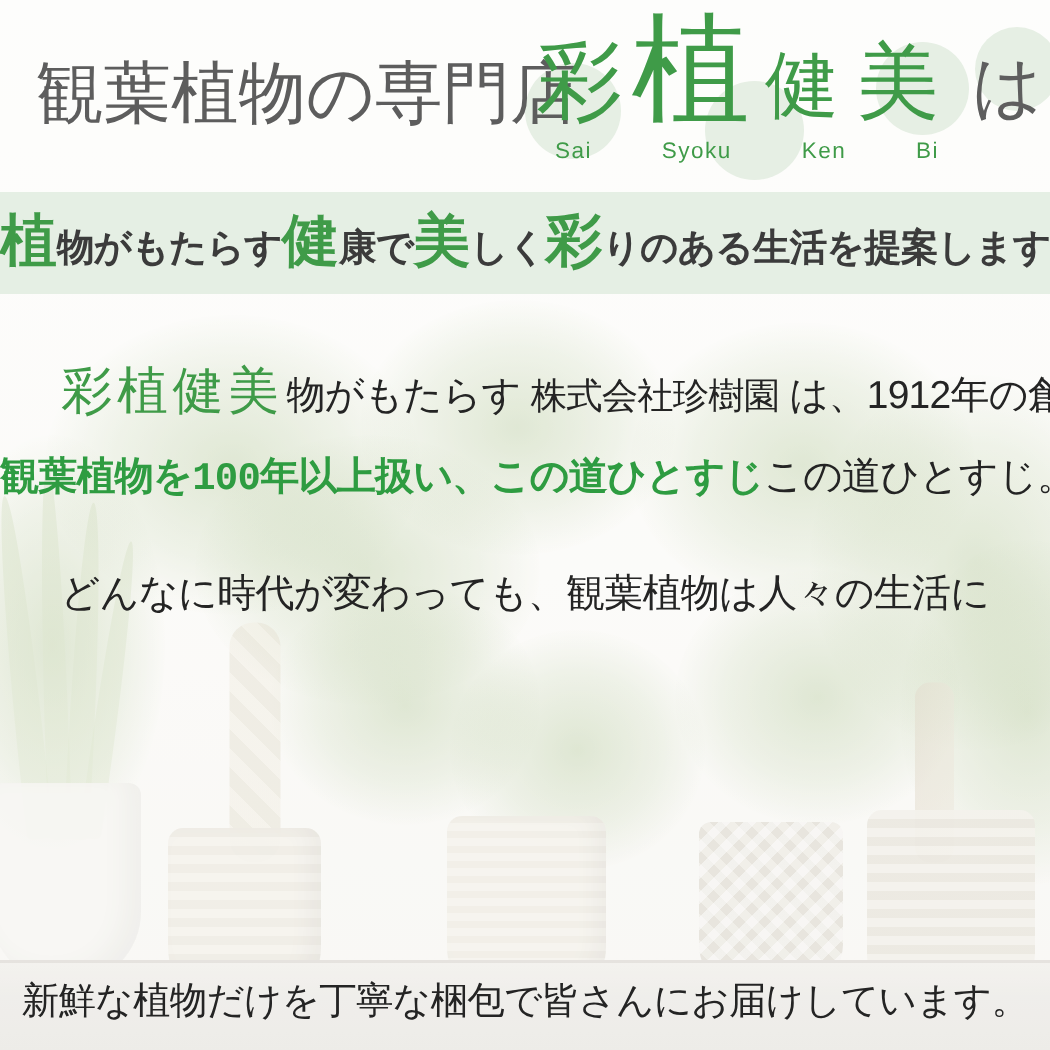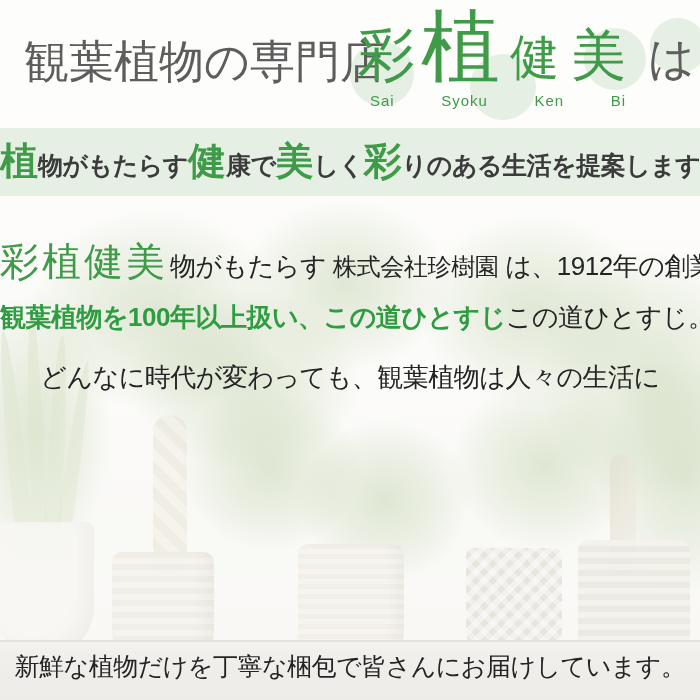--- a/index.html
+++ b/index.html
@@ -51,23 +51,23 @@
   
   .tagline{position:absolute;left:0;top:128px;width:700px;height:68px;z-index:3;
     background:var(--banner-bg,#e4efe3);text-align:center;line-height:66px;white-space:nowrap;}
   .tagline .seg-banner-green{font-size:38px;font-weight:700;color:var(--brand-green,#3f9b48);}
   .tagline .seg-banner-plain{font-size:25px;font-weight:700;color:#3b3b3b;letter-spacing:-0.5px;text-align:right;}
   
   .para{position:absolute;left:0;width:700px;z-index:3;text-align:center;}
   .para-line{height:42px;line-height:42px;margin-bottom:13px;white-space:nowrap;font-size:26px;color:var(--body-text,#242424);letter-spacing:-0.5px;}
   .fs-25{font-size:25px;}
   .fs-24{font-size:24px;}
-  .p1{top:241px;} .p2{top:356px;} .p3{top:505px;} .p4{top:648px;font-family:Liberation Mono, monospace;}
-  .seg-brand{font-family:"Liberation Serif","DejaVu Serif",serif;font-size:39px;color:var(--brand-green,#3f9b48);letter-spacing:3px;margin-right:2px;}
-  .seg-green{font-weight:700;color:var(--highlight-green,#2e9c41);}
+  .p1{top:241px;} .p2{top:374px;} .p3{top:505px;} .p4{top:648px;font-family:Liberation Mono, monospace;}
+  .seg-brand{font-family:"Liberation Serif","DejaVu Serif",serif;font-size:34px;color:var(--brand-green,#3f9b48);letter-spacing:3px;margin-right:2px;margin-left:41px;}
+  .seg-green{font-weight:700;color:var(--highlight-green,#2e9c41);font-family:Liberation Mono, monospace;}
   .seg-plain{color:var(--body-text,#242424);}
   .seg-plain-small{color:var(--body-text,#242424);font-size:.93em;}
 </style>
 </head>
 <body>
 
 <div class="page">
 
   <div class="bg">
     <div class="blob" style="left:30px;top:210px;width:250px;height:200px;"></div>

